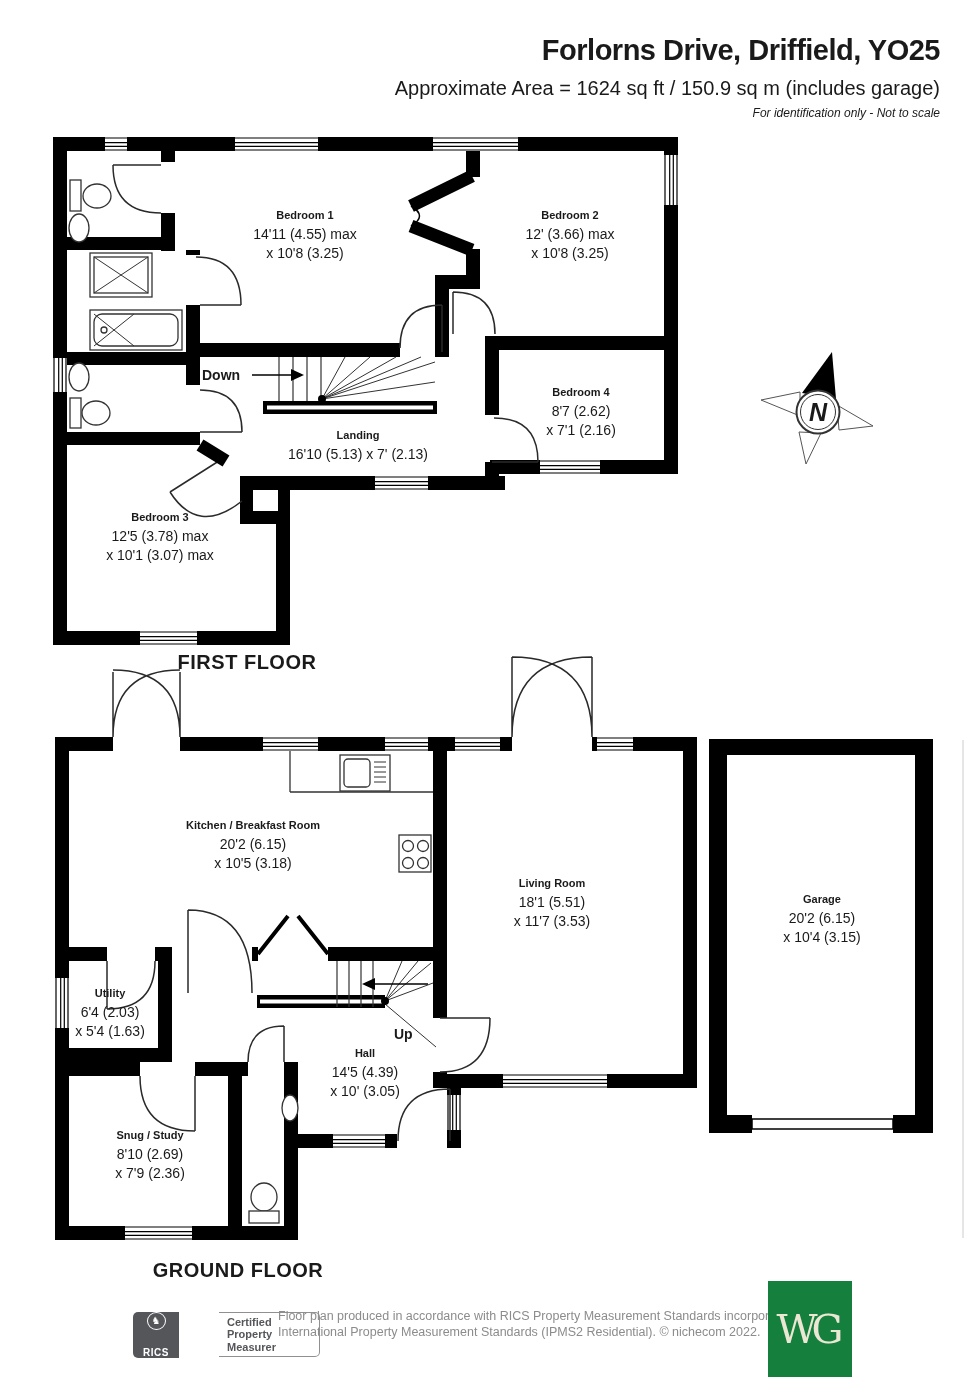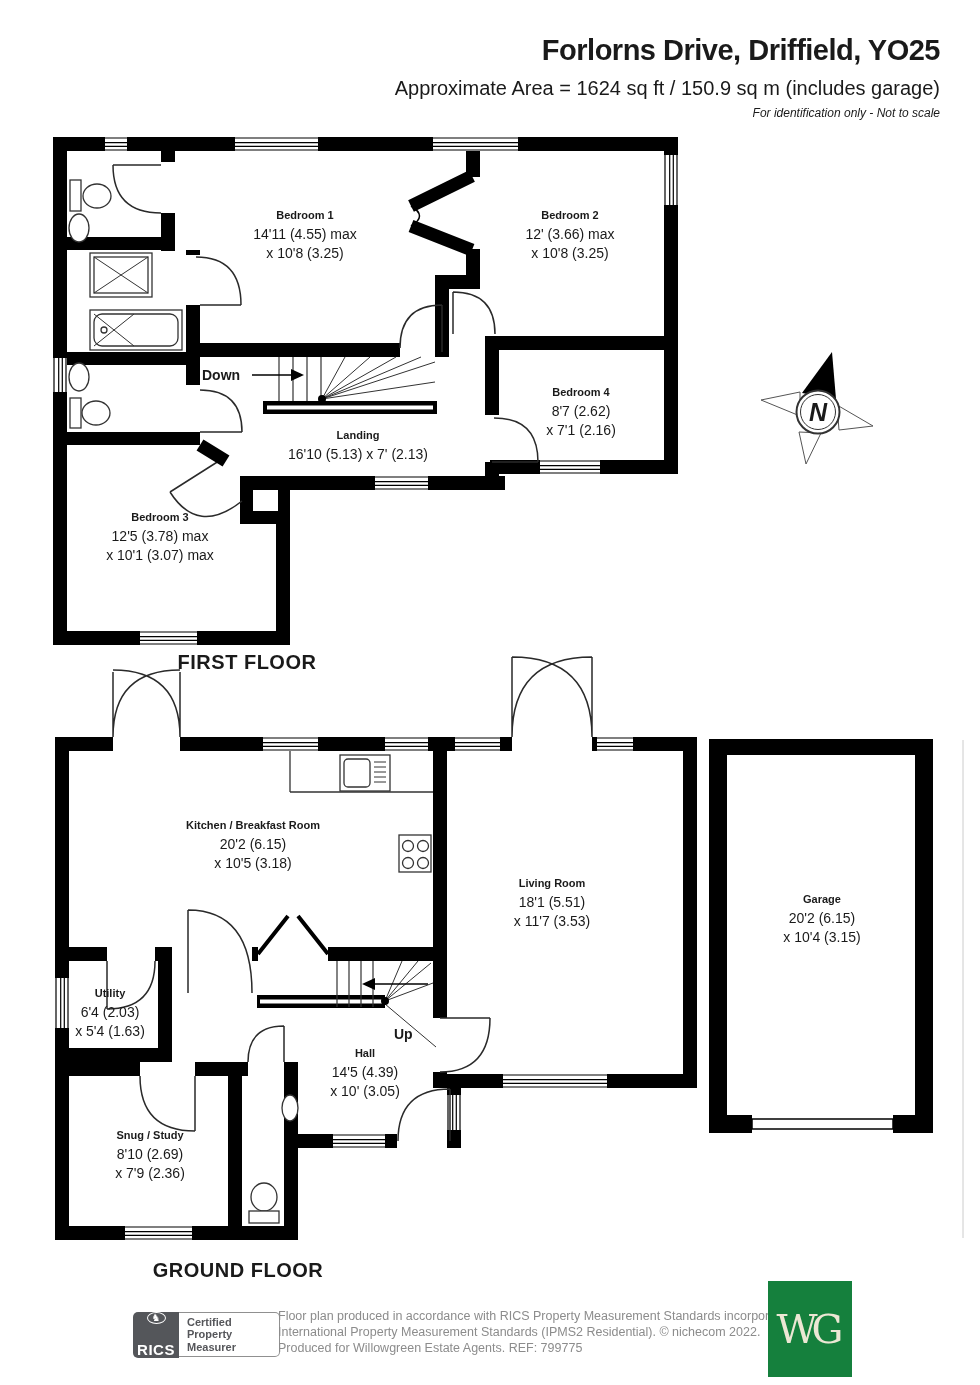--- a/index.html
+++ b/index.html
@@ -11,22 +11,22 @@
   .hdr-note{top:106px;font-size:12px;font-style:italic;}
   .rlabel{position:absolute;text-align:center;transform:translateX(-50%);white-space:nowrap;line-height:19px;font-size:14px;}
   .rlabel .rname{font-weight:bold;font-size:11px;}
   .floor-label{position:absolute;transform:translateX(-50%);font-size:20px;font-weight:bold;white-space:nowrap;letter-spacing:0.5px;}
   .stair-label{position:absolute;font-weight:bold;font-size:14px;white-space:nowrap;}
   .compass-n{position:absolute;left:818px;top:412px;transform:translate(-50%,-50%);font-size:25px;font-weight:bold;font-style:italic;}
   
   .rics-badge{position:absolute;left:133px;top:1312px;display:flex;height:46px;}
   .rics-dark{width:46px;height:46px;background:#54565a;border-radius:5px 0 0 5px;display:flex;flex-direction:column;align-items:center;justify-content:center;}
   .rics-crest{width:17px;height:17px;border:1.6px solid #ffffff;border-radius:50%;display:flex;align-items:center;justify-content:center;font-size:10px;color:#ffffff;line-height:1;}
-  .rics-word{color:#ffffff;font-weight:bold;font-size:15px;margin-top:17px;letter-spacing:0.5px;}
-  .rics-white{width:92px;height:43px;border:1.5px solid #909090;border-left:none;border-radius:0 5px 5px 0;display:flex;flex-direction:column;justify-content:center;padding-left:8px;}
+  .rics-word{color:#ffffff;font-weight:bold;font-size:10px;margin-top:17px;letter-spacing:0.5px;}
+  .rics-white{width:92px;height:43px;border:1.5px solid #909090;border-left:none;border-radius:0 5px 5px 0;display:flex;flex-direction:column;justify-content:center;padding-left:8px;margin-left:40px;}
   .rics-white div{font-size:11px;font-weight:bold;color:#55565a;line-height:12.5px;}
   .footer-text{position:absolute;left:278px;top:1308px;font-size:12.5px;line-height:16px;color:#8c8c8c;white-space:nowrap;}
   .wg-logo{position:absolute;left:768px;top:1281px;width:84px;height:96px;background:#15803d;display:flex;align-items:center;justify-content:center;}
   .wg-text{font-family:"DejaVu Serif","Liberation Serif",serif;font-size:40px;color:#ece7d4;letter-spacing:-6px;padding-right:6px;}
 </style>
 </head>
 <body>
 
 <svg id="plan-svg" width="980" height="1385" viewBox="0 0 980 1385">
 
@@ -330,17 +330,16 @@
   </div>
   <div class="rics-white">
     <div>Certified</div>
     <div>Property</div>
     <div>Measurer</div>
   </div>
 </div>
 <div class="footer-text">
   <div>Floor plan produced in accordance with RICS Property Measurement Standards incorporating</div>
   <div>International Property Measurement Standards (IPMS2 Residential).   © nichecom 2022.</div>
-  <div>Produced for Willowgreen Estate Agents.    REF:  799775</div>
 </div>
 <div class="wg-logo">
   <span class="wg-text">WG</span>
 </div>
 
 </body></html>

